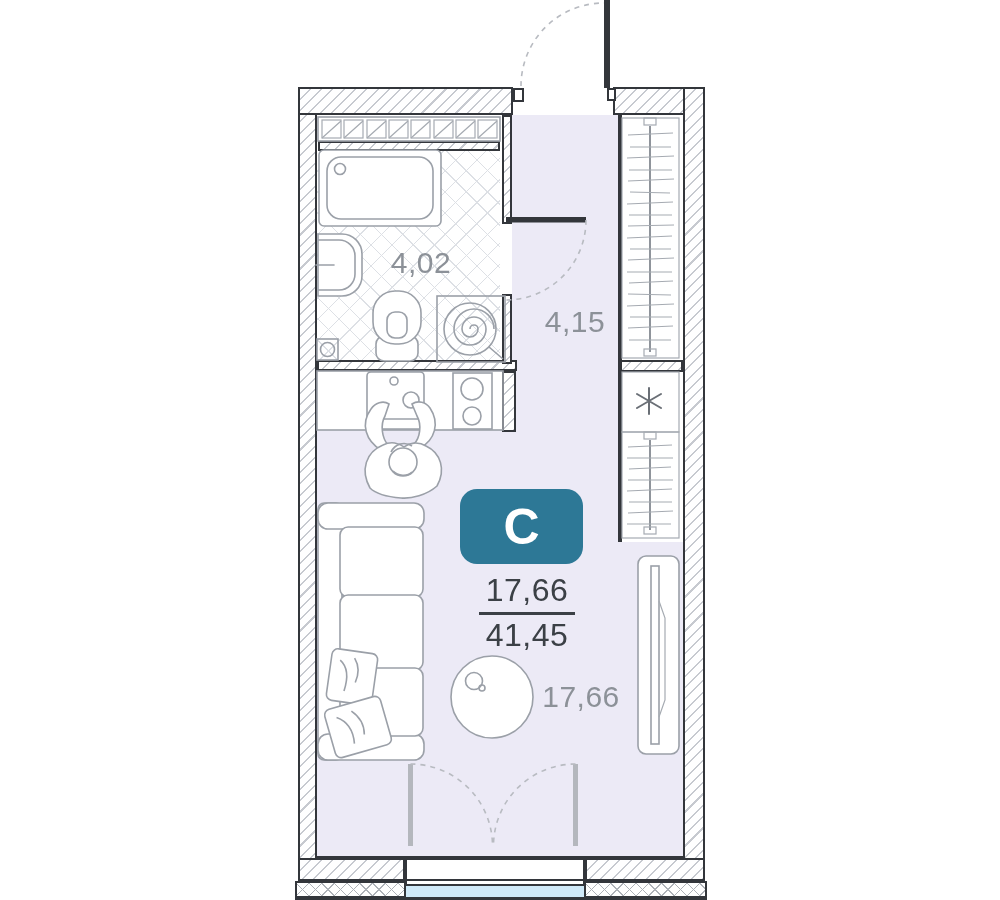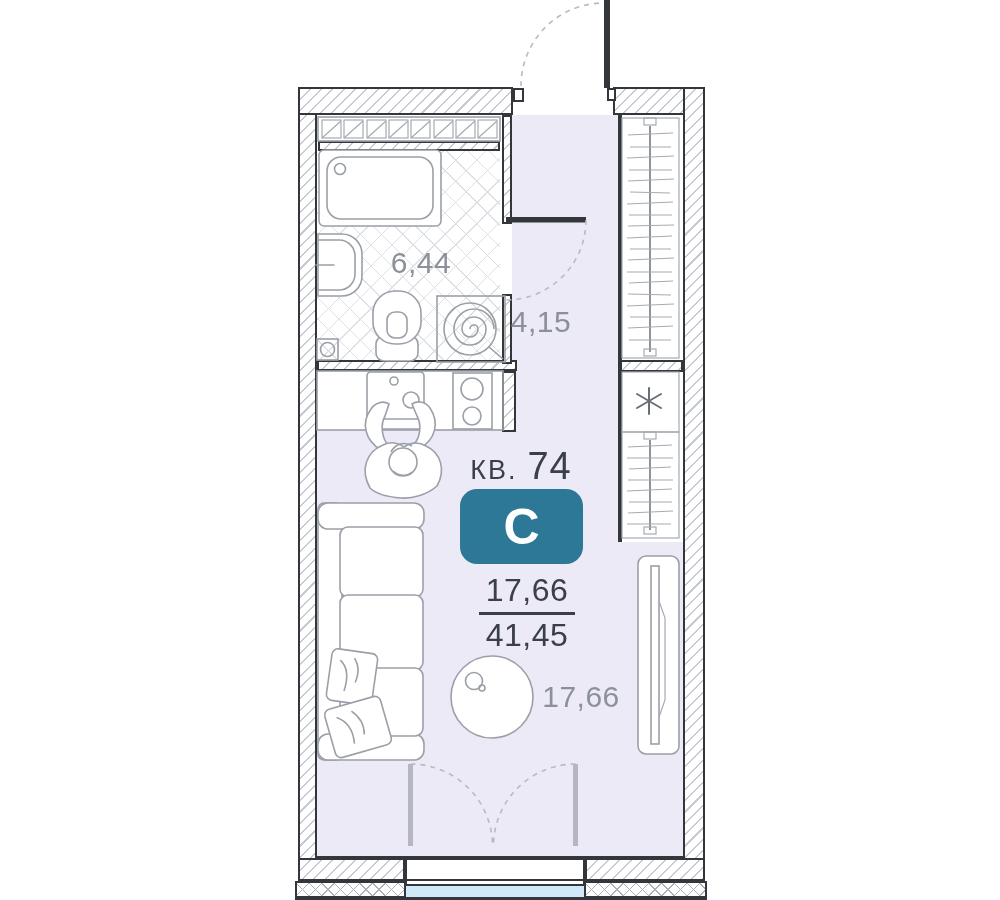--- a/index.html
+++ b/index.html
@@ -213,28 +213,24 @@
     </g>
 
     <g>
       <rect class="grayleaf" x="408" y="764" width="5" height="82"></rect>
       <rect class="grayleaf" x="573" y="764" width="5" height="82"></rect>
       <path class="dash" d="M410.5,764 A82,82 0 0 1 492.5,846"></path>
       <path class="dash" d="M575.5,764 A82,82 0 0 0 493.5,846"></path>
     </g>
   </svg>
 
-  <div class="abs area-label" style="left:421px;top:263px;">6,44</div>
-  <div class="abs area-label" style="left:541px;top:322px;">4,15</div>
+  <div class="abs area-label" style="left:421px;top:263px;">4,02</div>
+  <div class="abs area-label" style="left:575px;top:322px;">4,15</div>
   <div class="abs area-label" style="left:581px;top:697px;">17,66</div>
 
-  <div class="abs kv" style="left:521px;top:466px;">
-    <span class="prefix">КВ.</span>
-    <span class="num">74</span>
-  </div>
 
   <div class="abs badge" style="left:460px;top:489px;width:123px;height:75px;">
     <span>С</span>
   </div>
 
   <div class="abs fraction" style="left:527px;top:572px;">
     <span>17,66</span>
     <span class="rule"></span>
     <span>41,45</span>
   </div>

